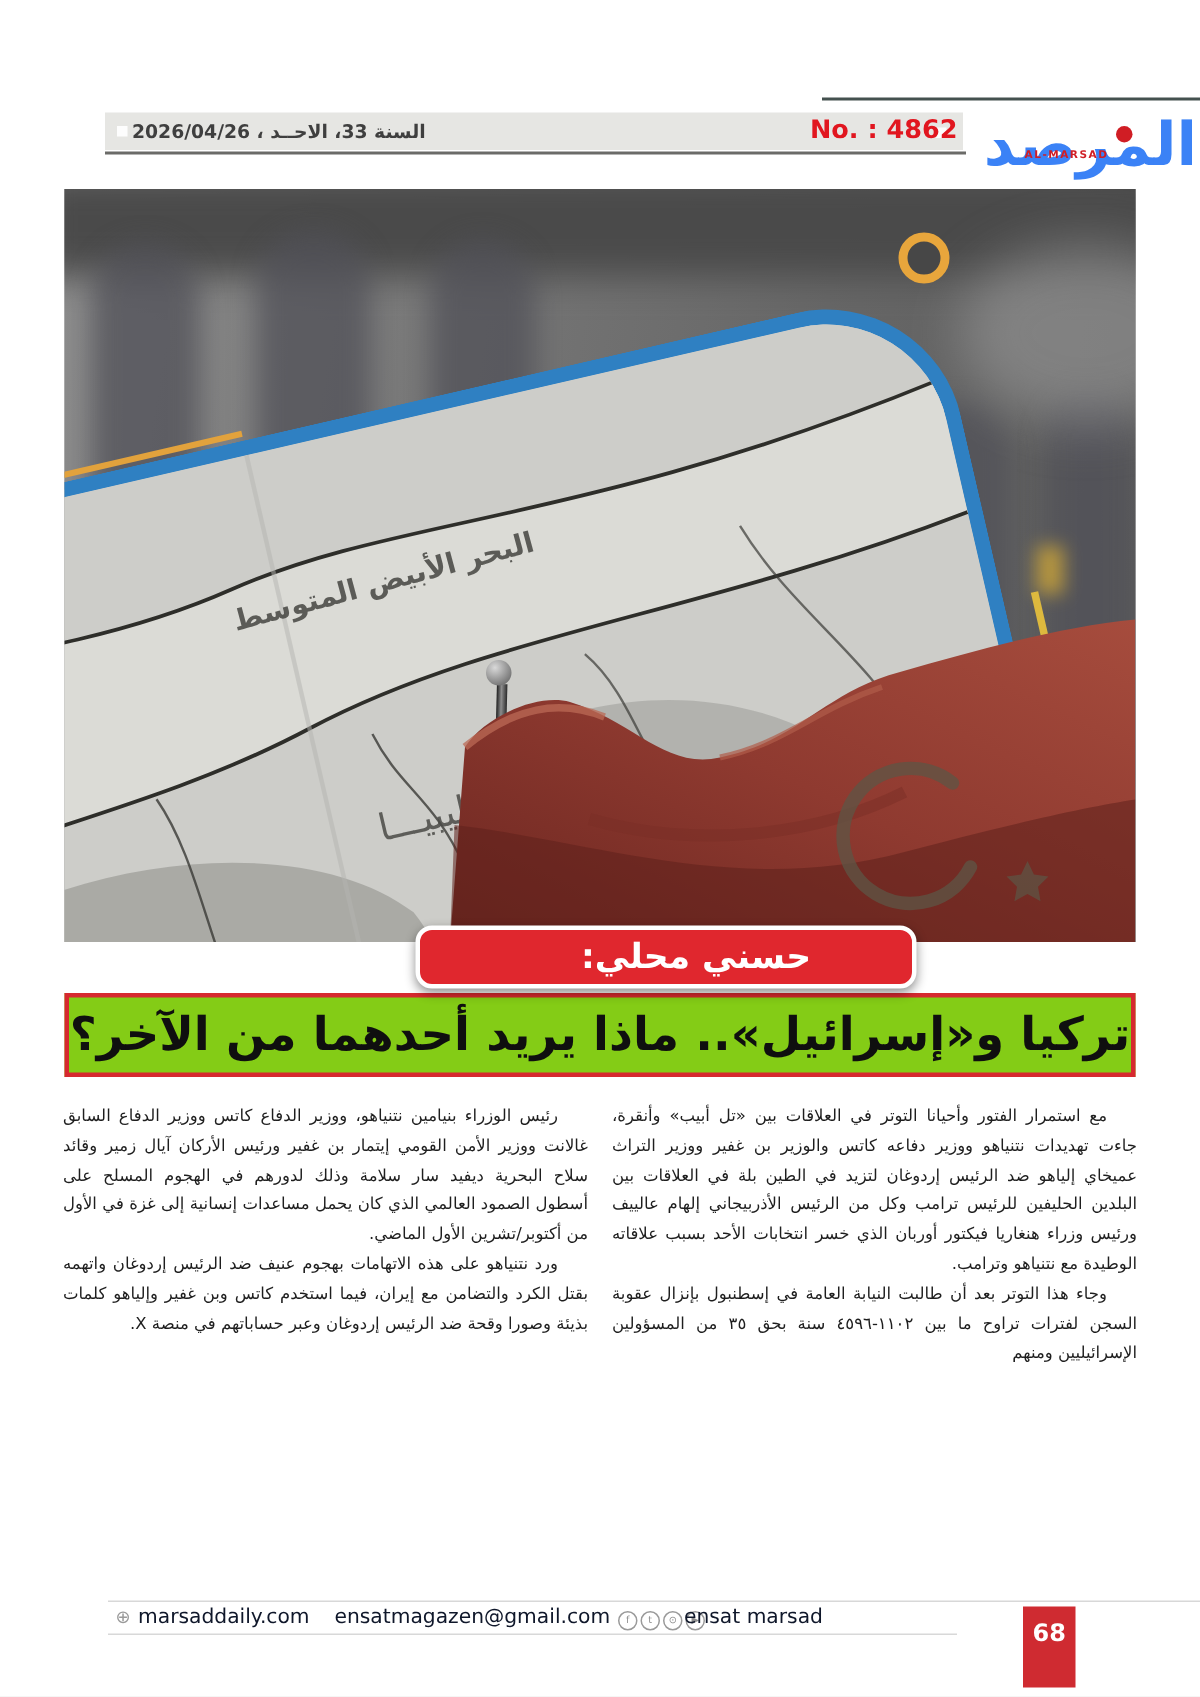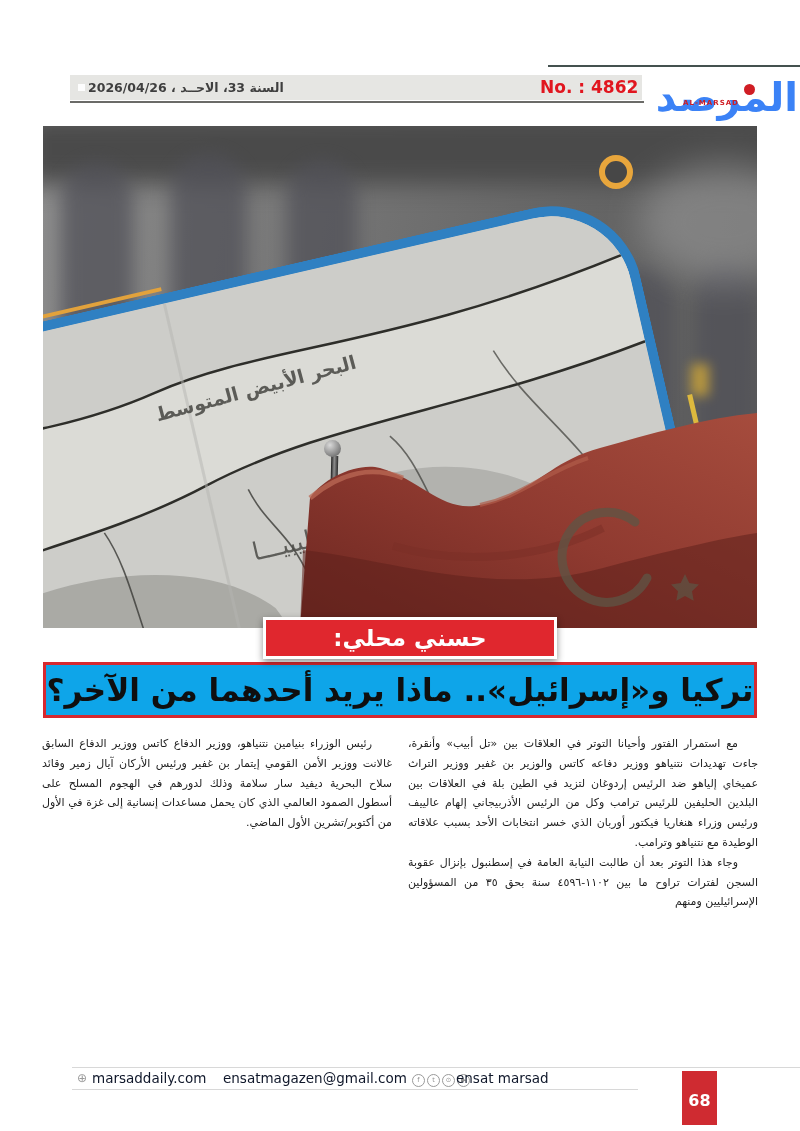--- a/index.html
+++ b/index.html
@@ -52,49 +52,49 @@
   .edgeline2{position:absolute;left:650px;top:268px;width:5px;height:52px;background:#ddb93e;
              transform:rotate(-13deg);z-index:3;}
 
   .pole{position:absolute;left:286px;top:330px;width:7px;height:175px;
         background:linear-gradient(90deg,#1e1e1e,#8d8d8d 45%,#2a2a2a);transform:rotate(1.5deg);z-index:4;}
   .poleball{position:absolute;left:281px;top:314px;width:17px;height:17px;border-radius:50%;
             background:radial-gradient(circle at 35% 30%,#d9d9d9,#565656);z-index:4;}
   .flag{position:absolute;left:0;top:0;width:714px;height:502px;z-index:5;}
 
   
-  .kicker{position:absolute;left:263px;top:617px;width:288px;height:36px;z-index:10;
-          background:#e0272e;border:3px solid #ffffff;border-radius:0;
+  .kicker{position:absolute;left:277px;top:617px;width:288px;height:36px;z-index:10;
+          background:#e0272e;border:3px solid #ffffff;border-radius:11px;
           box-shadow:0 3px 7px rgba(0,0,0,.45);
           display:flex;align-items:center;justify-content:center;
-          color:#fff;font-weight:bold;font-size:23px;direction:rtl;}
+          color:#fff;font-weight:bold;font-size:23px;direction:rtl;padding-left:40px;}
 
   
   .headline-box{position:absolute;left:43px;top:662px;width:708px;height:50px;
-                border:3px solid #d6292f;background:#0ea5e9;
+                border:3px solid #d6292f;background:#84cc16;
                 display:flex;align-items:center;justify-content:center;}
   .headline{font-size:31px;font-weight:800;color:#0f0f0f;direction:rtl;white-space:nowrap;}
 
   
   .col{position:absolute;top:734px;width:350px;direction:rtl;text-align:justify;
        font-size:11px;line-height:1.8;color:#1e1e1e;}
   .col-right{left:408px;} .col-left{left:42px;}
   .col p{margin:0;text-indent:20px;}
 
   
   .ft-rule-top{left:72px;top:1067px;width:728px;height:1px;}
   .ft-rule-bot{left:72px;top:1089px;width:566px;height:1px;}
   .ft-text{position:absolute;top:1070px;font-size:13.5px;color:#0f172a;}
   .ft-globe{position:absolute;left:77px;top:1071px;font-size:12px;color:#9a9a9a;}
   .ft-web{left:92px;} .ft-mail{left:223px;} .ft-handle{left:456px;}
   .ft-social{position:absolute;left:412px;top:1074px;display:flex;gap:2px;}
   .soc{width:11px;height:11px;border:1px solid #9a9a9a;border-radius:50%;color:#8f8f8f;
        font-size:6.5px;line-height:10px;text-align:center;}
   .pagebox{position:absolute;left:682px;top:1071px;width:35px;height:54px;background:#cf2b31;
-           color:#fff;font-weight:bold;font-size:16px;text-align:center;padding-top:20px;box-sizing:border-box;}
+           color:#fff;font-weight:bold;font-size:16px;text-align:center;padding-top:8px;box-sizing:border-box;}
 </style>
 </head>
 <body>
 
 <div class="page">
 
   <div class="hdr-topline"></div>
   <div class="hdr-bar"></div>
   <div class="hdr-underline"></div>
   <div class="sq sq1"></div>
@@ -173,20 +173,21 @@
   <div class="headline-box">
     <span class="headline">تركيا و«إسرائيل».. ماذا يريد أحدهما من الآخر؟</span>
   </div>
 
   <div class="col col-right">
     <p>مع استمرار الفتور وأحيانا التوتر في العلاقات بين «تل أبيب» وأنقرة، جاءت تهديدات نتنياهو ووزير دفاعه كاتس والوزير بن غفير ووزير التراث عميخاي إلياهو ضد الرئيس إردوغان لتزيد في الطين بلة في العلاقات بين البلدين الحليفين للرئيس ترامب وكل من الرئيس الأذربيجاني إلهام عالييف ورئيس وزراء هنغاريا فيكتور أوربان الذي خسر انتخابات الأحد بسبب علاقاته الوطيدة مع نتنياهو وترامب.</p>
     <p>وجاء هذا التوتر بعد أن طالبت النيابة العامة في إسطنبول بإنزال عقوبة السجن لفترات تراوح ما بين ١١٠٢-٤٥٩٦ سنة بحق ٣٥ من المسؤولين الإسرائيليين ومنهم</p>
   </div>
   <div class="col col-left">
     <p>رئيس الوزراء بنيامين نتنياهو، ووزير الدفاع كاتس ووزير الدفاع السابق غالانت ووزير الأمن القومي إيتمار بن غفير ورئيس الأركان آيال زمير وقائد سلاح البحرية ديفيد سار سلامة وذلك لدورهم في الهجوم المسلح على أسطول الصمود العالمي الذي كان يحمل مساعدات إنسانية إلى غزة في الأول من أكتوبر/تشرين الأول الماضي.</p>
+    <p>ورد نتنياهو على هذه الاتهامات بهجوم عنيف ضد الرئيس إردوغان واتهمه بقتل الكرد والتضامن مع إيران، فيما استخدم كاتس وبن غفير وإلياهو كلمات بذيئة وصورا وقحة ضد الرئيس إردوغان وعبر حساباتهم في منصة X.</p>
   </div>
 
   <div class="rule ft-rule-top"></div>
   <div class="rule ft-rule-bot"></div>
   <span class="ft-globe">⊕</span>
   <span class="ft-text ft-web">marsaddaily.com</span>
   <span class="ft-text ft-mail">ensatmagazen@gmail.com</span>
   <span class="ft-social">
     <span class="soc">f</span>
     <span class="soc">t</span>

